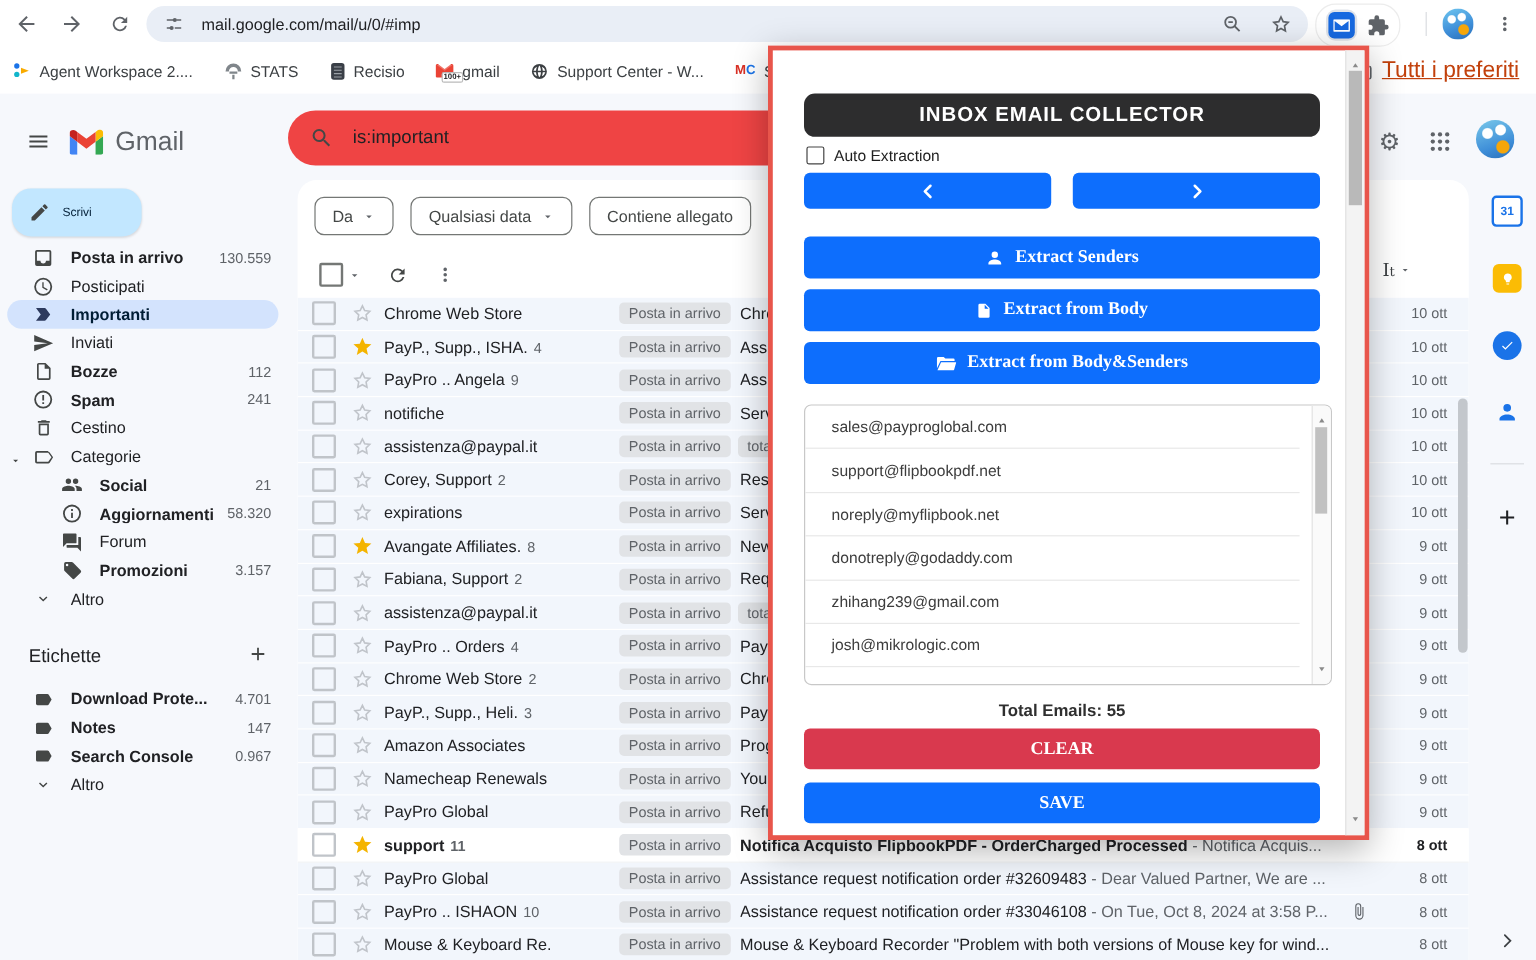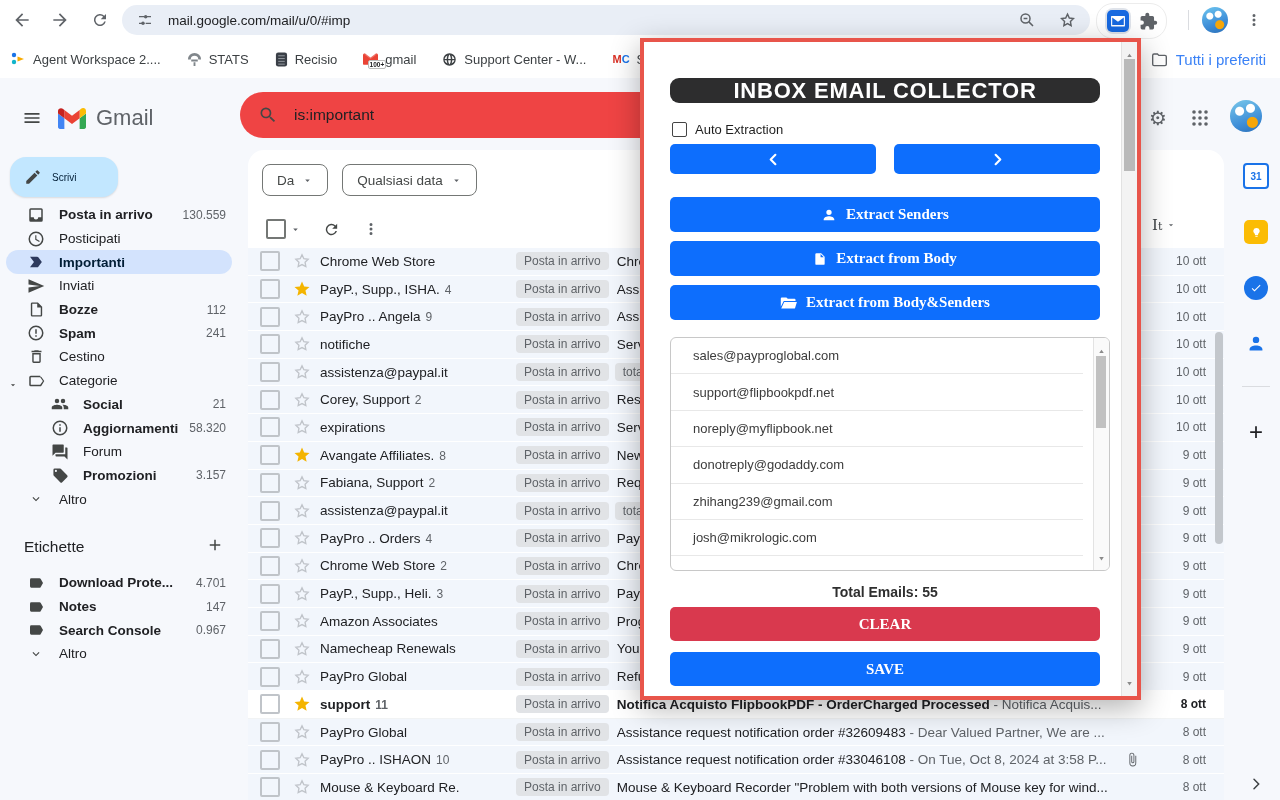--- a/index.html
+++ b/index.html
@@ -21,21 +21,21 @@
      background:radial-gradient(circle at 30% 35%, #ffffff 0 3px, rgba(255,255,255,0) 4px),
                 radial-gradient(circle at 62% 28%, #ffffff 0 3px, rgba(255,255,255,0) 4px),
                 radial-gradient(circle at 68% 68%, #f6a609 0 4px, rgba(0,0,0,0) 5px),
                 linear-gradient(160deg,#6ec6f0 0%,#3e8ed8 60%,#2b6fb8 100%);}
   
   .bookmarks-bar{position:absolute;left:0;top:40px;width:1280px;height:38px;background:#fff;display:flex;align-items:center;z-index:4;}
   .bm-list{display:flex;align-items:center;gap:26px;padding-left:10px;}
   .bm{display:flex;align-items:center;gap:7px;cursor:pointer;white-space:nowrap;}
   .bm-label{font-size:13px;color:#3c4043;}
   .bm-right{position:absolute;right:14px;top:0;height:38px;display:flex;align-items:center;gap:8px;cursor:pointer;}
-  .bm-right span{font-size:15px;color:#3b82f6;}
+  .bm-right span{font-size:19px;color:#c2410c;text-decoration:underline;}
   .g100{position:relative;display:inline-flex;}
   .g100 b{position:absolute;right:-8px;bottom:-4px;font-size:6.5px;color:#202124;background:#fff;border:1px solid #bbb;border-radius:2px;padding:0 1px;font-weight:700;}
   .mc-glyph{font-size:11px;font-weight:700;letter-spacing:0;}
   .mc-glyph b{color:#d93025;}
   .mc-glyph i{color:#1a73e8;font-style:normal;}
   
   .gmail-header{position:absolute;left:0;top:78px;width:1280px;height:72px;}
   .hamb{position:absolute;left:18px;top:104px;width:28px;height:28px;display:flex;align-items:center;justify-content:center;cursor:pointer;}
   .glogo{position:absolute;left:58px;top:105px;display:flex;align-items:center;gap:10px;}
   .glogo-text{font-size:22px;color:#5f6368;}
@@ -107,22 +107,22 @@
            font-size:24px;font-weight:300;color:#202124;cursor:pointer;}
   .sp-chev{position:absolute;left:8px;top:618px;width:32px;height:32px;display:flex;align-items:center;justify-content:center;cursor:pointer;}
   
   .popup{position:absolute;left:640px;top:38px;width:501px;height:662px;background:#fff;
          border:4px solid #e8554b;box-sizing:border-box;z-index:100;box-shadow:0 8px 28px rgba(0,0,0,.30);}
   .popup-scroll{position:absolute;right:0;top:0;width:15px;height:654px;background:#f3f3f3;border-left:1px solid #e2e2e2;}
   .ps-up{position:absolute;top:4px;left:3px;}
   .ps-down{position:absolute;bottom:4px;left:3px;}
   .ps-thumb{position:absolute;top:17px;left:2px;width:11px;height:112px;background:#b9b9b9;cursor:grab;}
   .popup-content{position:absolute;left:26px;top:0;width:430px;}
-  .pp-header{position:absolute;left:0;top:36px;width:430px;height:25px;background:#2d2d2e;border-radius:9px;
-             display:flex;align-items:center;justify-content:center;color:#fff;font-weight:800;font-size:22px;letter-spacing:.8px;}
+  .pp-header{position:absolute;left:0;top:36px;width:430px;height:36px;background:#2d2d2e;border-radius:9px;
+             display:flex;align-items:center;justify-content:center;color:#fff;font-weight:800;font-size:17px;letter-spacing:.8px;}
   .pp-auto{position:absolute;left:2px;top:80px;display:flex;align-items:center;gap:8px;}
   .pp-auto .cb{width:13px;height:13px;border:1.5px solid #444;border-radius:2px;background:#fff;cursor:pointer;}
   .pp-auto .lbl{font-size:13px;color:#1f1f1f;}
   .pp-btn{background:#0d6efd;color:#fff;border:none;border-radius:5px;display:flex;align-items:center;justify-content:center;
           gap:9px;font-size:15px;font-weight:600;cursor:pointer;font-family:Liberation Serif, serif;}
   .pp-nav-l{position:absolute;left:0;top:102px;width:206px;height:30px;}
   .pp-nav-r{position:absolute;left:224px;top:102px;width:206px;height:30px;}
   .pp-b1{position:absolute;left:0;top:155px;width:430px;height:35px;}
   .pp-b2{position:absolute;left:0;top:199px;width:430px;height:35px;}
   .pp-b3{position:absolute;left:0;top:243px;width:430px;height:35px;}
@@ -515,20 +515,24 @@
             </svg>
           </span>
   </div>
         <div class="chip">
     <span>Qualsiasi data</span>
     <span class="chip-arr" style="display:flex">
             <svg width="11" height="11" viewBox="0 0 24 24">
               <path fill="#5f6368" d="M7 10l5 5 5-5z"></path>
             </svg>
           </span>
+  </div>
+        <div class="chip">
+    <span>Contiene allegato</span>
+
   </div>
       </div>
     <div class="list-toolbar">
       <span class="sel-cb"></span>
       <span class="tb-ic" style="margin-left:2px;width:14px">
           <svg width="11" height="11" viewBox="0 0 24 24">
             <path fill="#5f6368" d="M7 10l5 5 5-5z"></path>
           </svg>
         </span>
       <span class="tb-ic" style="margin-left:16px">

